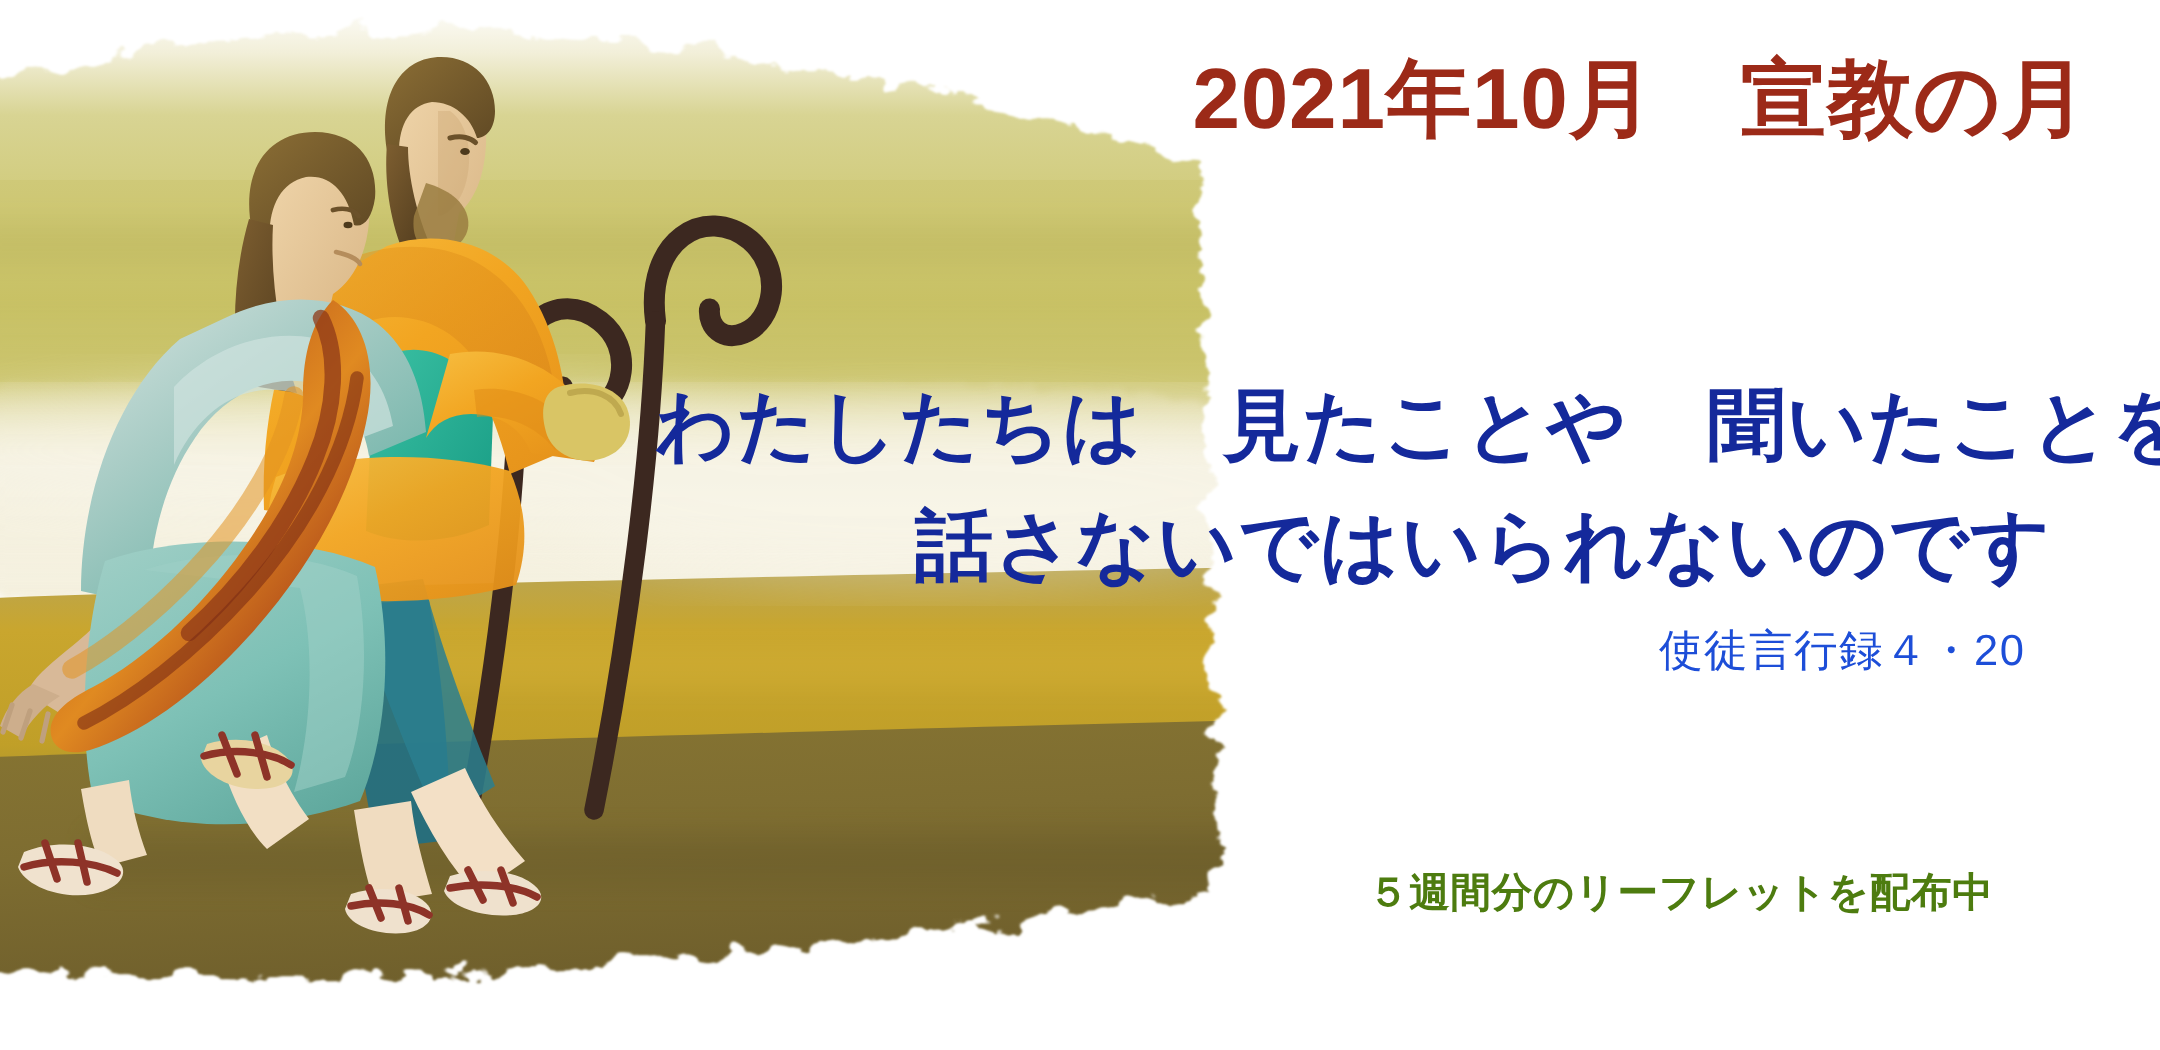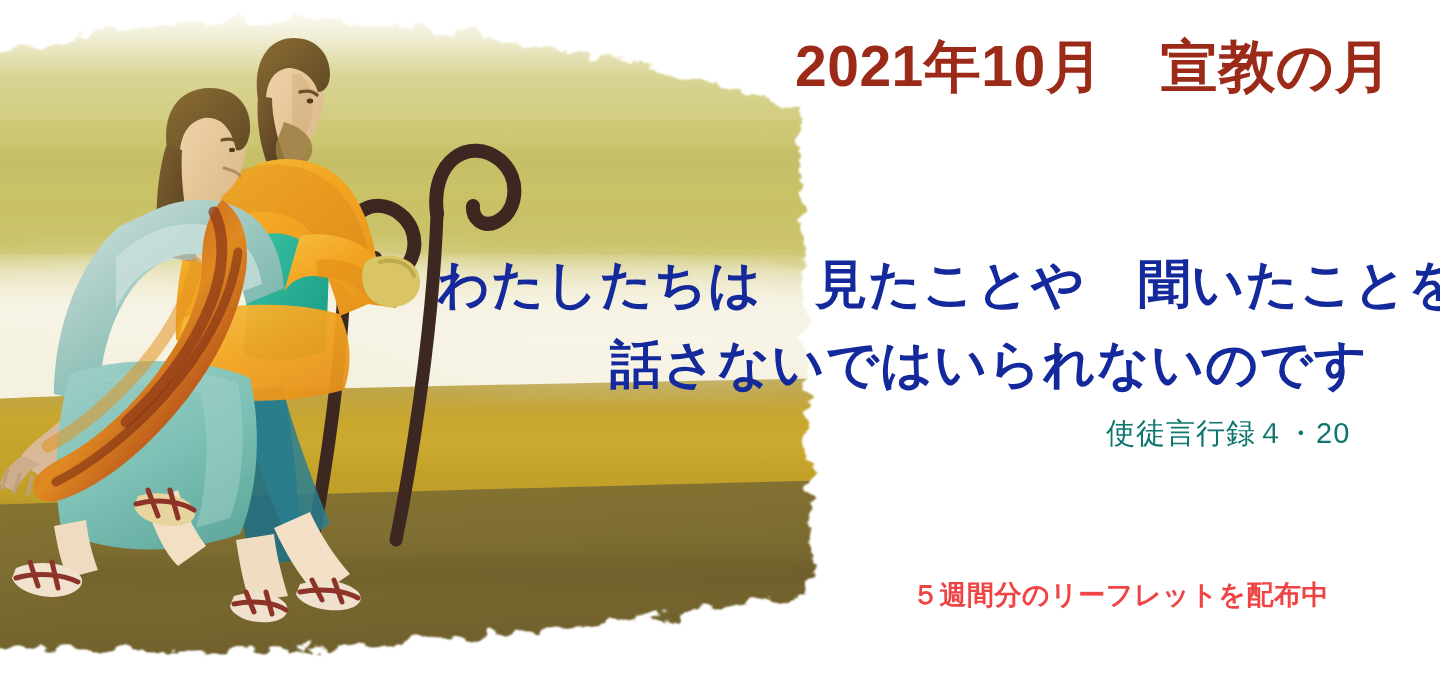--- a/index.html
+++ b/index.html
@@ -54,32 +54,32 @@
   }
   .verse-line-1 { left: 437px; top: 256px; }
   .verse-line-2 { left: 563px; top: 336px; margin-left: 47px; }
 
   .citation {
     position: absolute;
     left: 1106px;
     top: 414px;
     font-size: 29px;
     font-weight: 400;
-    color: #0f766e;
+    color: #1d4ed8;
     white-space: pre;
     letter-spacing: 1px;
   }
 
   .footnote {
     position: absolute;
     left: 912px;
     top: 577px;
     font-size: 27px;
     font-weight: 700;
-    color: #ef4444;
+    color: #4d7c0f;
     white-space: pre;
     letter-spacing: 0.5px;
   }
 </style>
 </head>
 <body>
 
 <div id="poster">
 
   <div class="illustration">

